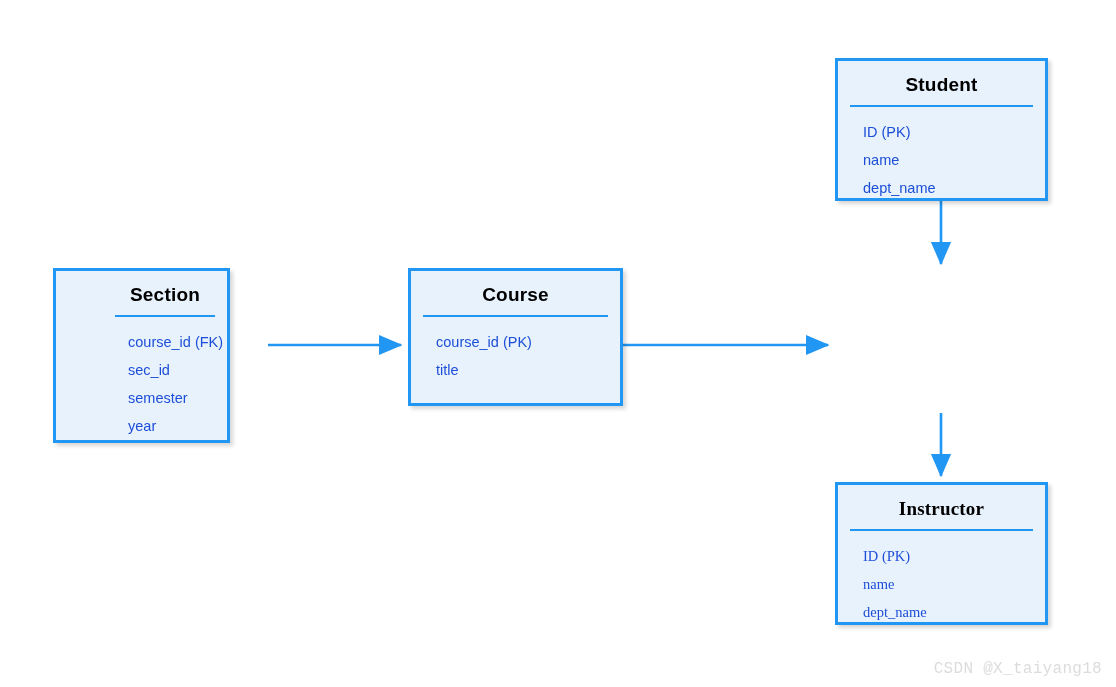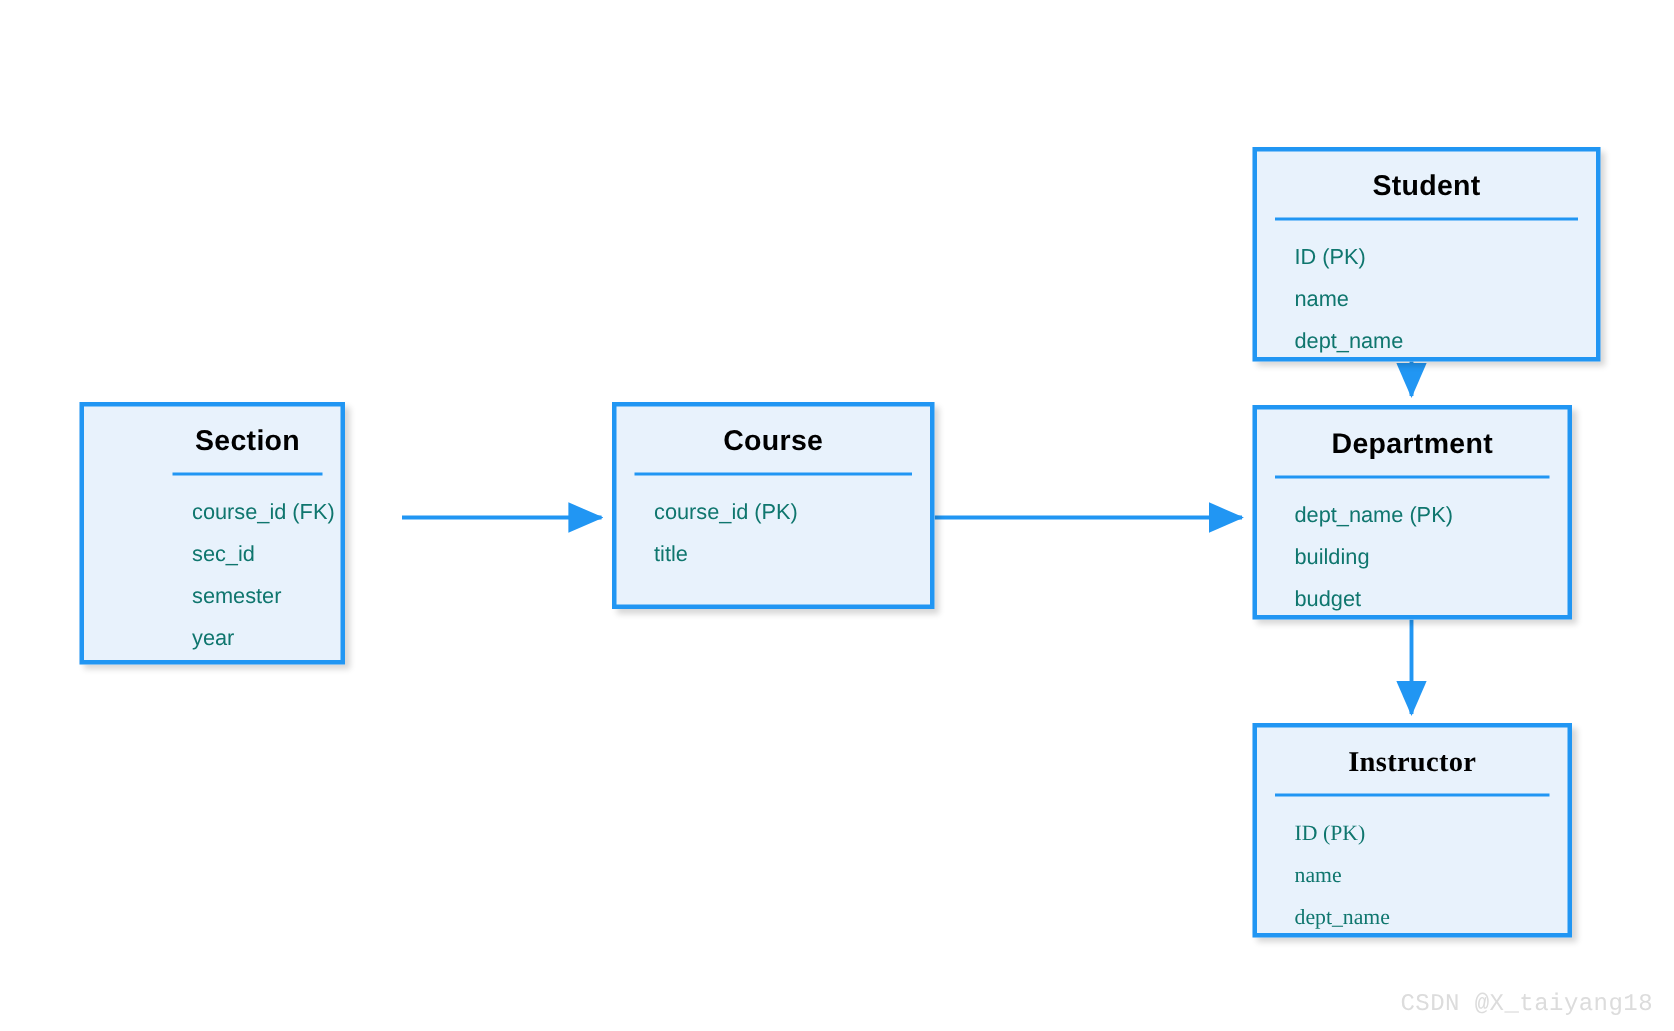--- a/index.html
+++ b/index.html
@@ -53,21 +53,21 @@
     border-top: 2px solid #2196f3;
     margin: 9px 12px 0 12px;
   }
   .attr-list {
     margin: 0;
     padding: 11px 0 0 0;
     list-style: none;
   }
   .attr {
     font-size: 14.5px;
-    color: #0f766e;
+    color: #1d4ed8;
     line-height: 28px;
     padding-left: 25px;
     white-space: nowrap;
   }
 
   
   #watermark {
     position: absolute;
     right: 14px;
     bottom: 9px;
@@ -121,31 +121,22 @@
 
   <div class="entity" style="left:408px; top:268px; width:215px; height:138px;">
     <div class="entity-title">Course</div>
     <div class="entity-divider"></div>
     <ul class="attr-list">
       <li class="attr">course_id (PK)</li>
       <li class="attr">title</li>
     </ul>
   </div>
 
-  <div class="entity" style="left:835px; top:270px; width:213px; height:143px;">
-    <div class="entity-title">Department</div>
-    <div class="entity-divider"></div>
-    <ul class="attr-list">
-      <li class="attr">dept_name (PK)</li>
-      <li class="attr">building</li>
-      <li class="attr">budget</li>
-    </ul>
-  </div>
 
-  <div class="entity" style="left:835px; top:58px; width:232px; height:143px;margin-top:40px;">
+  <div class="entity" style="left:835px; top:58px; width:213px; height:143px;">
     <div class="entity-title">Student</div>
     <div class="entity-divider"></div>
     <ul class="attr-list">
       <li class="attr">ID (PK)</li>
       <li class="attr">name</li>
       <li class="attr">dept_name</li>
     </ul>
   </div>
 
   <div class="entity" style="left:835px; top:482px; width:213px; height:143px;font-family:Liberation Serif, serif;">

